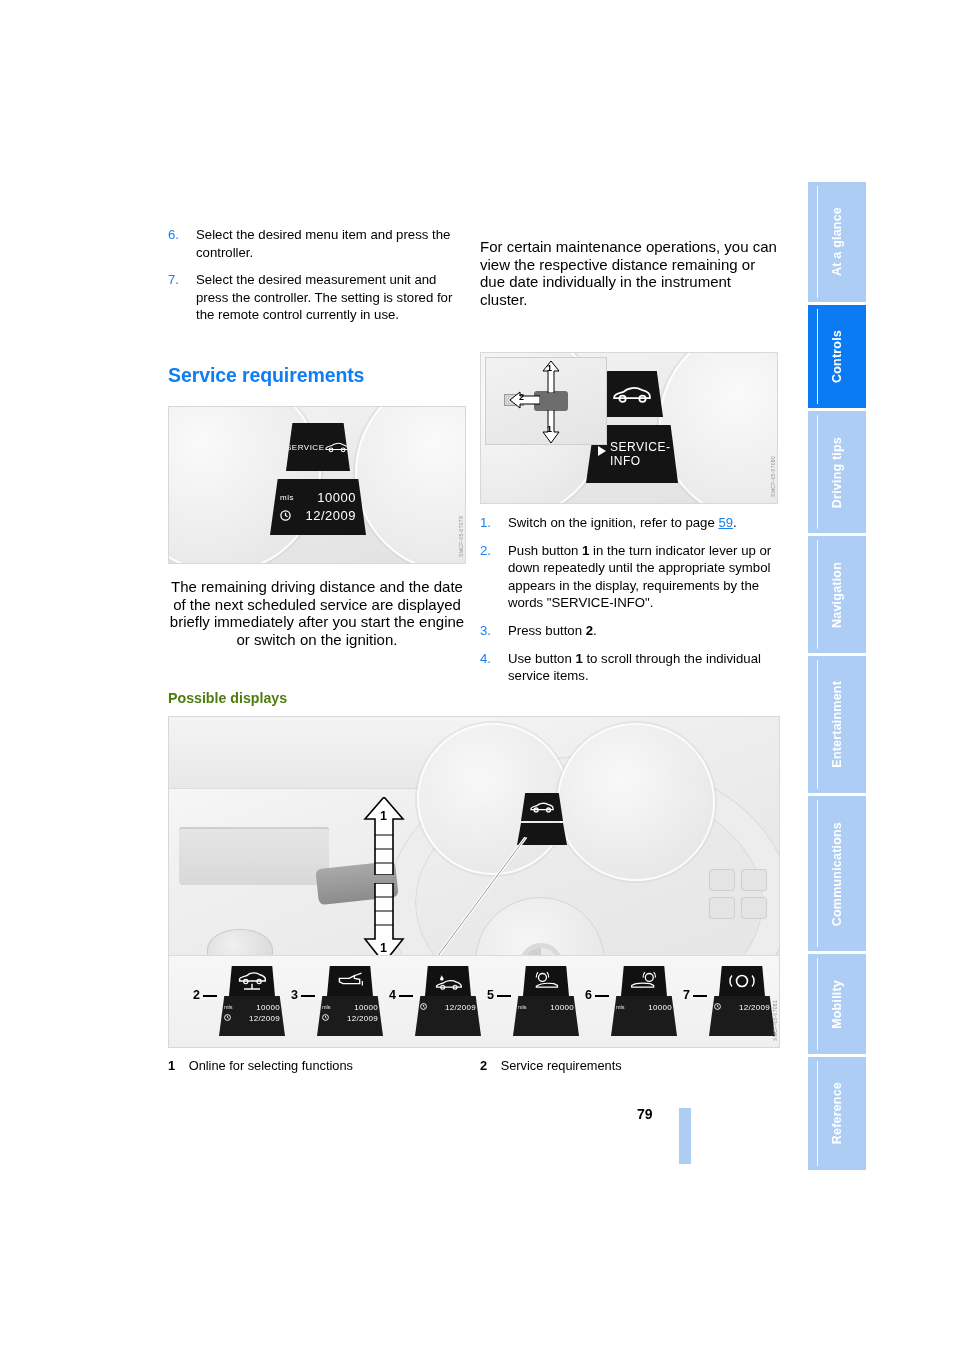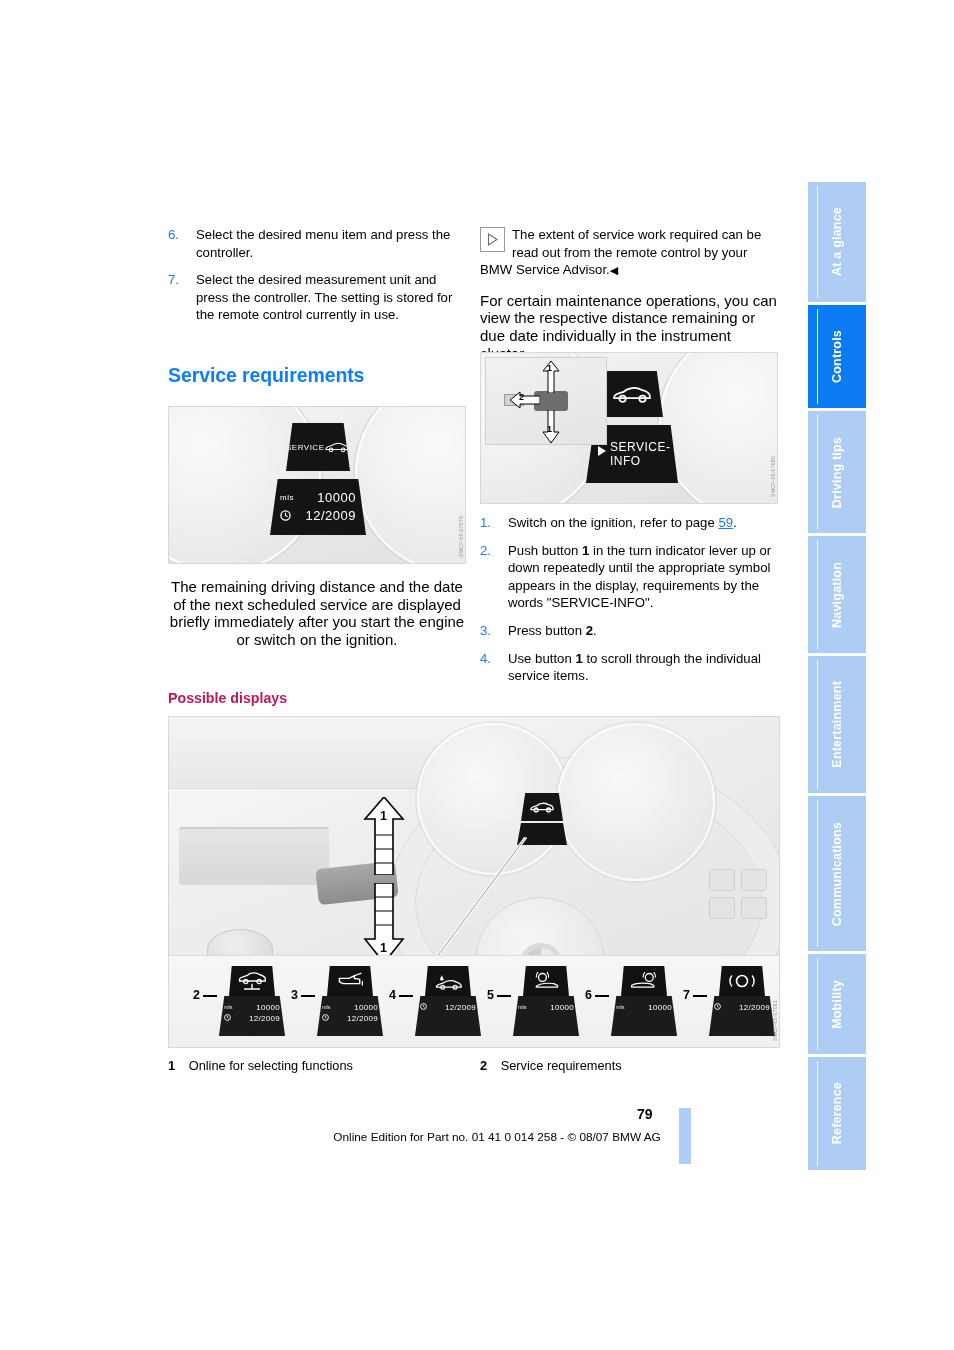--- a/index.html
+++ b/index.html
@@ -61,21 +61,21 @@
 
   b.bold { font-weight: bold; }
   .lnk { color: #1a7ff0; }
 
   
   h1.h-main {
     font-size: 19.5px; font-weight: bold; color: #0d7ef5;
     letter-spacing: -.1px; margin-bottom: 14px;
   }
   h2.h-sub {
-    font-size: 14.2px; font-weight: bold; color: #be185d;
+    font-size: 14.2px; font-weight: bold; color: #4d7c0f;
     margin-bottom: 10px;
   }
 
   
   .note { position: relative; min-height: 30px; }
   .note .tri-box {
     float: left; width: 25px; height: 25px;
     border: 1px solid #9a9a9a; background:#fff;
     margin: 1px 7px 0 0;
     display:flex; align-items:center; justify-content:center;
@@ -253,30 +253,20 @@
       </div>
     </div>
     <div class="figcode" style="right:1px; bottom:6px;">SMCF-05-07079</div>
   </div>
 
   <p class="body-text" style="position:absolute; left:168px; top:578px; width:298px;text-align:center;">The remaining driving distance and the date of the next scheduled service are displayed briefly immediately after you start the engine or switch on the ignition.</p>
 
   <h2 class="h-sub" style="position:absolute; left:168px; top:690px; width:298px;">Possible displays</h2>
 
   <div class="col col-right">
-    <div class="note">
-      <div class="tri-box">
-        <svg width="15" height="15" viewBox="0 0 15 15">
-            <path d="M3.5 2 L12 7.5 L3.5 13 Z" fill="none" stroke="#6d6d6d" stroke-width="1.1"></path>
-          </svg>
-      </div>
-      <div class="note-txt">
-        <span>The extent of service work required can be read out from the remote control by your BMW Service Advisor.</span><span class="endmark">◀</span>
-      </div>
-    </div>
     <p class="body-text" style="margin-top:12px;">For certain maintenance operations, you can view the respective distance remaining or due date individually in the instrument cluster.</p>
   </div>
 
   <div class="fig" style="left:480px; top:352px; width:298px; height:152px;">
     <div class="dial" style="left:-66px; top:-24px; width:190px; height:190px;">
       <div class="ticks"></div>
     </div>
     <div class="dial" style="left:178px; top:-28px; width:196px; height:196px;">
       <div class="ticks"></div>
     </div>
@@ -565,15 +555,14 @@
       <span>Online for selecting functions</span>
     </div>
     <div class="litem" style="left:312px; top:0;">
       <span class="n">2</span>
       <span>Service requirements</span>
     </div>
   </div>
 
   <div class="pagenum">79</div>
   <div class="footbar"></div>
-  <div class="footer-line">Online Edition for Part no. 01 41 0 014 258 - © 08/07 BMW AG</div>
 
 </div>
 
 </body></html>

